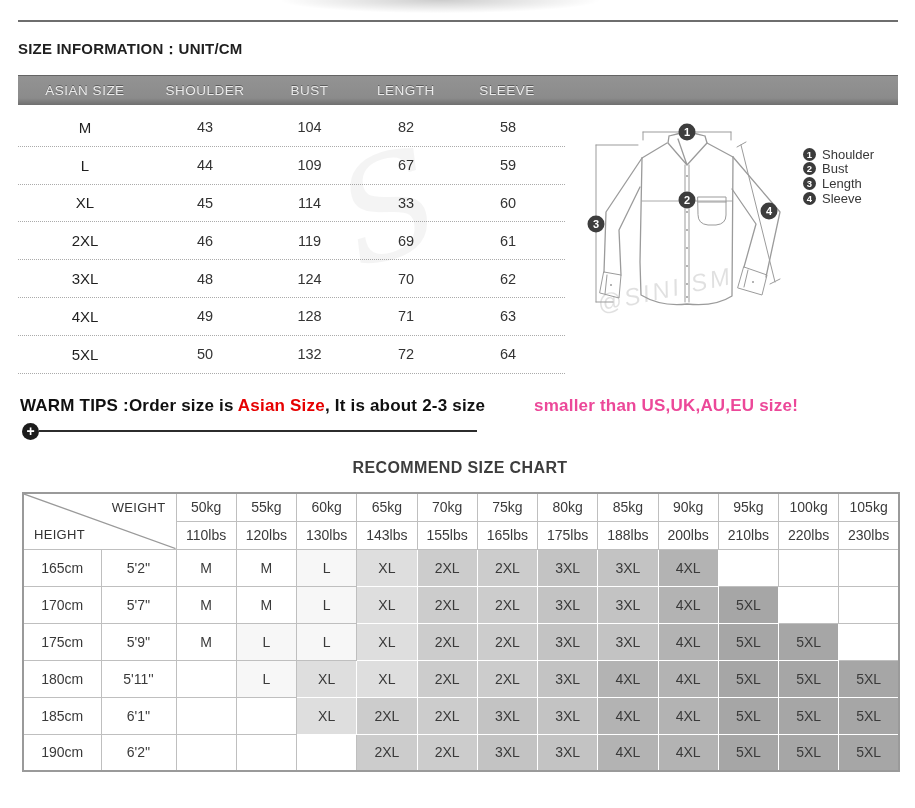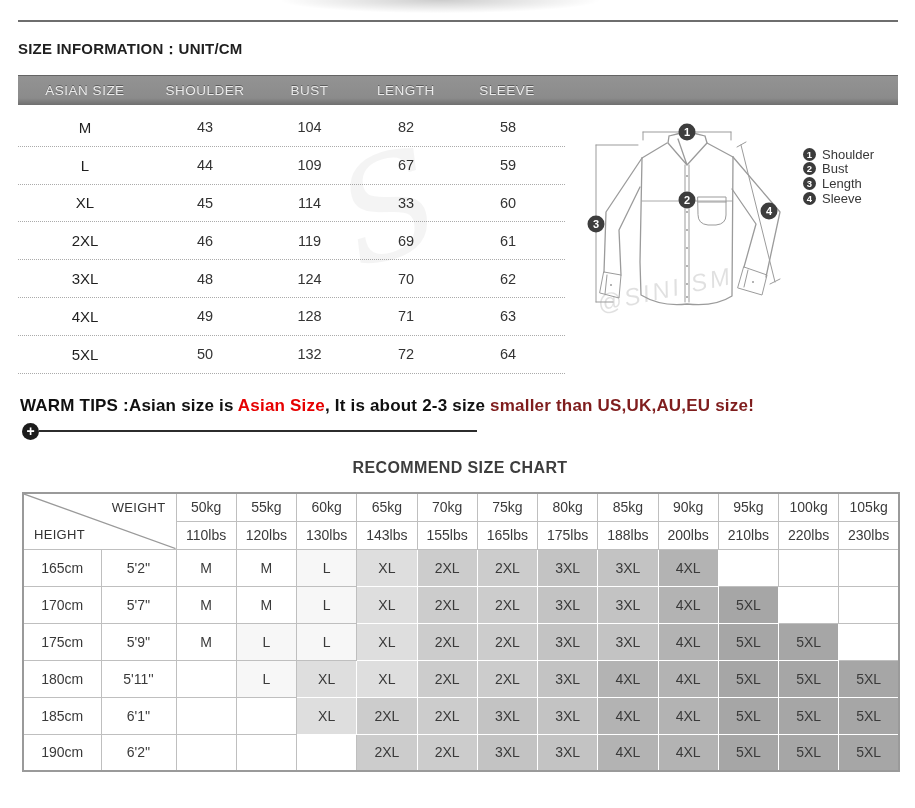--- a/index.html
+++ b/index.html
@@ -199,21 +199,21 @@
     </div>
     <div class="legend-item">
       <span class="lnum">4</span>
       <span class="llab">Sleeve</span>
     </div>
   </div>
 
 <div class="measure-note">
 </div>
 
-<div class="warm-tips" id="warmTips"><span>WARM TIPS :Asian size is </span><span style="color: rgb(230, 0, 0);">Asian Size</span><span>, It is about 2-3 size </span><span style="color: #7f1d1d;">smaller than US,UK,AU,EU size!</span></div>
+<div class="warm-tips" id="warmTips"><span>WARM TIPS :Order size is </span><span style="color: rgb(230, 0, 0);">Asian Size</span><span>, It is about 2-3 size </span><span style="color: #ec4899; margin-left: 44px;">smaller than US,UK,AU,EU size!</span></div>
 <div class="plus-circle">+</div>
 <div class="tips-line"></div>
 
 <div class="recommend-title">RECOMMEND SIZE CHART</div>
 
 <table id="bigTable">
   <colgroup>
     <col style="width:78px">
       <col style="width:75px">
     <col style="width:60.25px">

